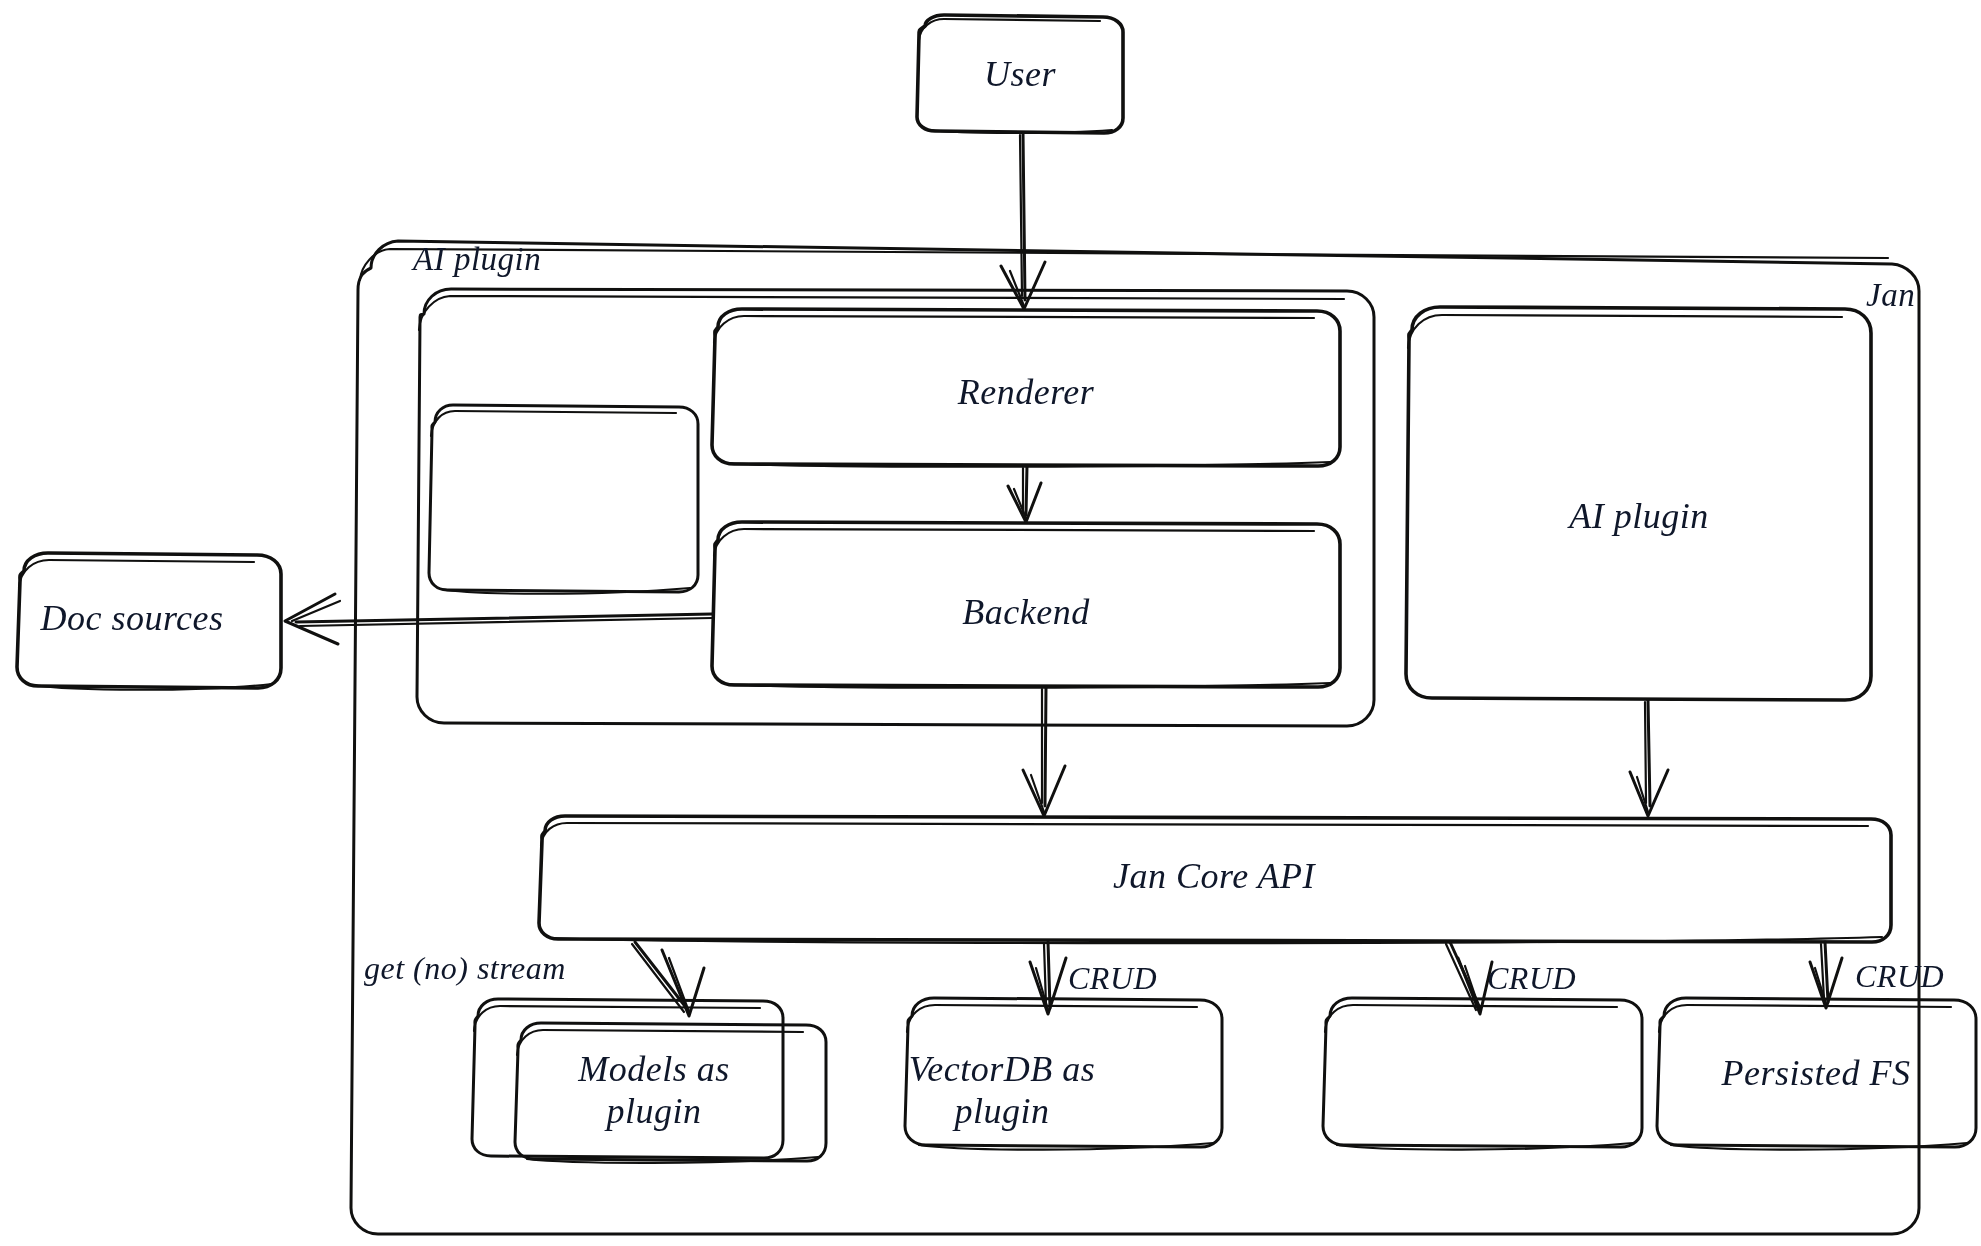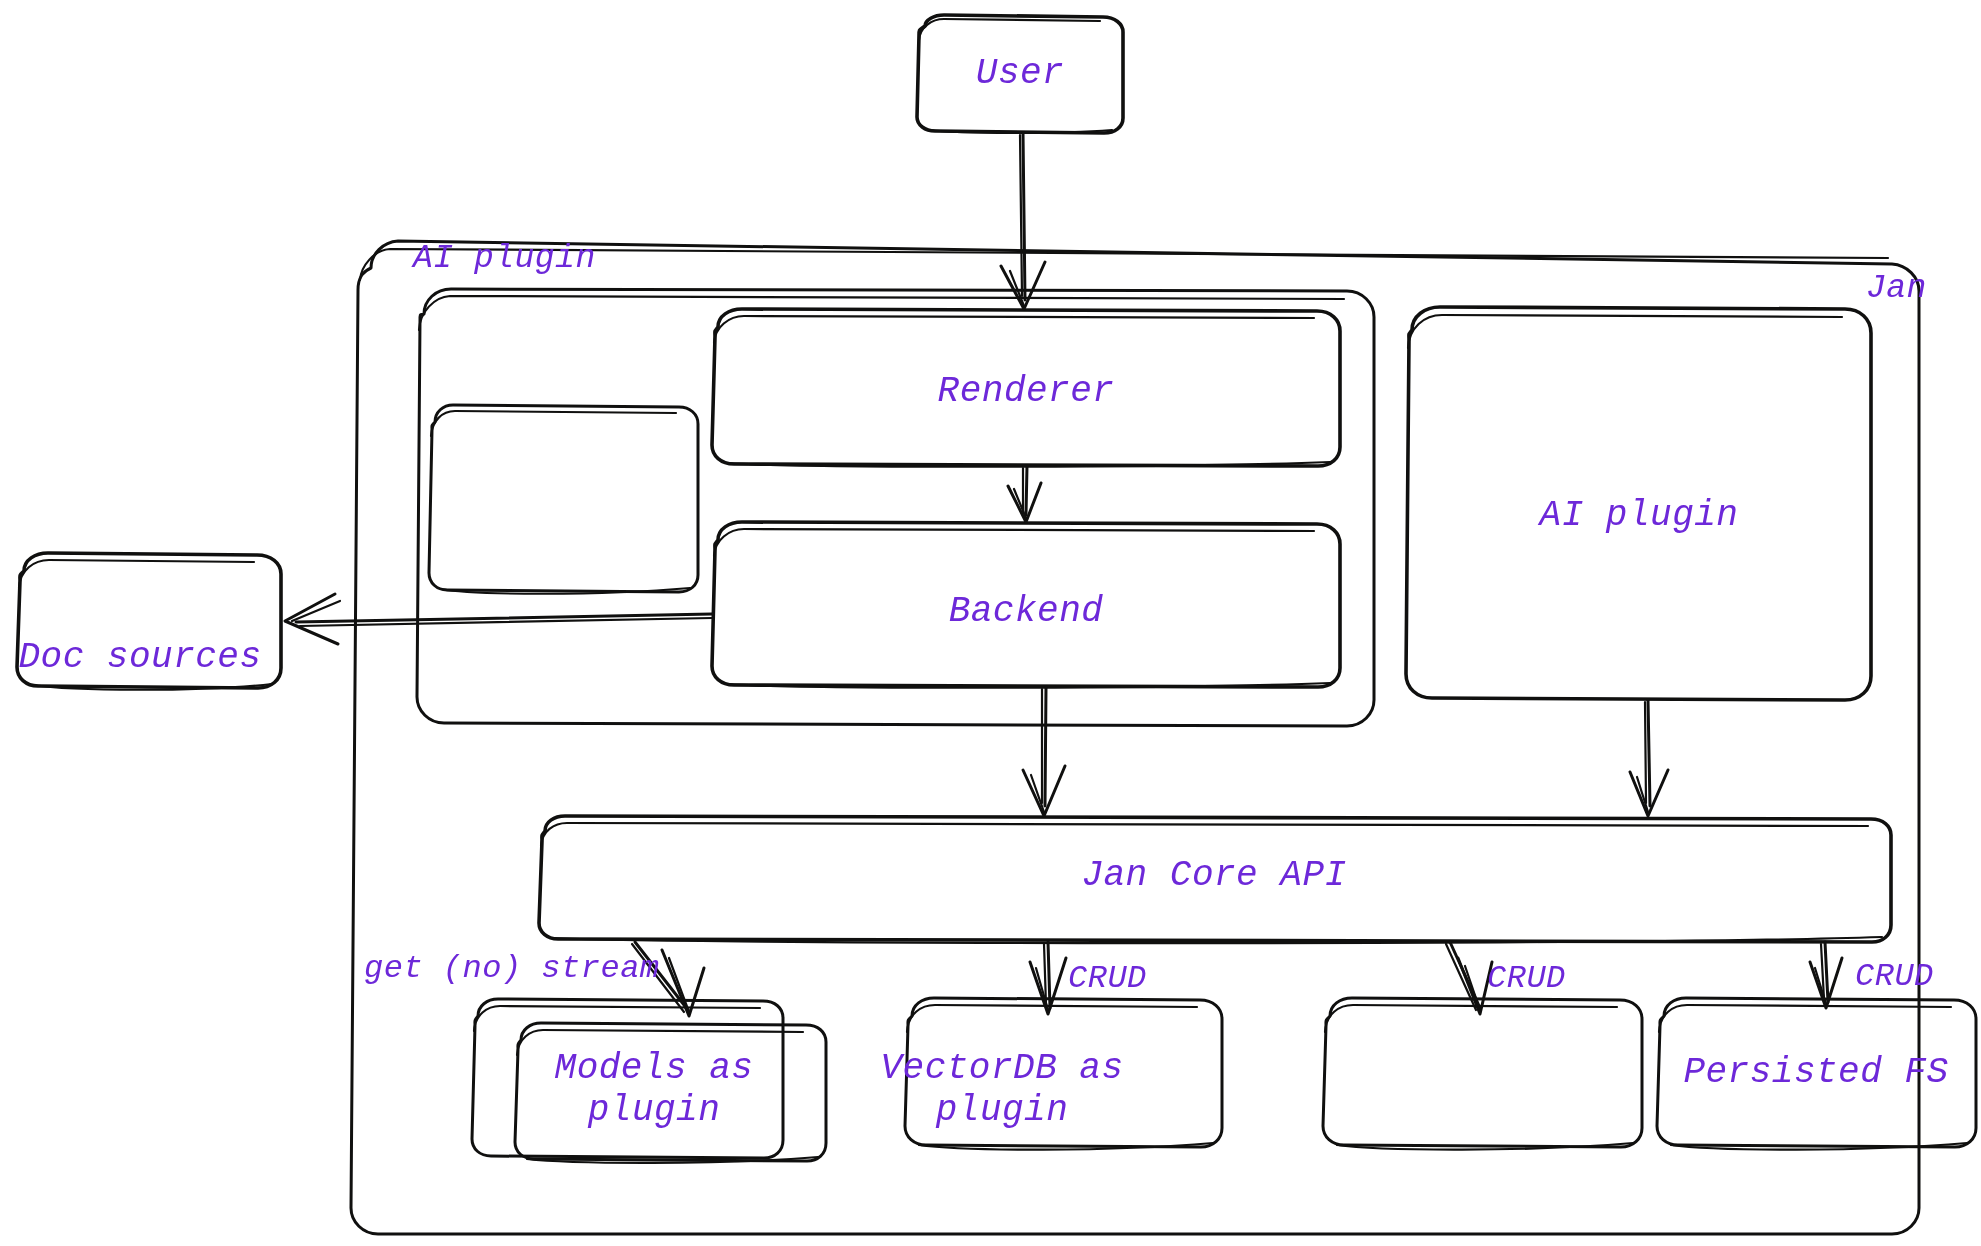--- a/index.html
+++ b/index.html
@@ -33,22 +33,22 @@
     stroke-width: 2.2;
   }
   svg.layer .med {
     stroke-width: 3.0;
   }
   svg.layer .thick {
     stroke-width: 3.6;
   }
   .lbl {
     position: absolute;
-    color: #6d28d9;
-    font-family: Liberation Mono, monospace;
+    color: #0f172a;
+    font-family: Liberation Serif, serif;
     font-style: italic;
     white-space: pre;
     line-height: 1.18;
     letter-spacing: 0.5px;
     pointer-events: auto;
   }
   .center {
     text-align: center;
     transform: translate(-50%, -50%);
   }
@@ -245,28 +245,28 @@
       <path class="stroke thin" d="M1815,968 L1826,1004"></path>
     </g>
 
   </svg>
 
   <div class="lbl node-label center" style="left:1020px; top:74px;">User</div>
 
 
   <div class="lbl group-label" style="left:413px; top:240px;">AI plugin</div>
 
-  <div class="lbl group-label" style="left:1866px; top:270px;">Jan</div>
+  <div class="lbl group-label" style="left:1866px; top:276px;">Jan</div>
 
   <div class="lbl node-label center" style="left:1026px; top:392px;">Renderer</div>
 
 
   <div class="lbl node-label center" style="left:1639px; top:516px;">AI plugin</div>
 
-  <div class="lbl node-label center" style="left:140px; top:618px;margin-top:40px;">Doc sources</div>
+  <div class="lbl node-label center" style="left:132px; top:618px;">Doc sources</div>
 
   <div class="lbl node-label center" style="left:1026px; top:612px;">Backend</div>
 
   <div class="lbl node-label center" style="left:1214px; top:876px;">Jan Core API</div>
 
   <div class="lbl edge-label" style="left:364px; top:950px;">get (no) stream</div>
 
   <div class="lbl edge-label" style="left:1068px; top:960px;">CRUD</div>
 
   <div class="lbl edge-label" style="left:1487px; top:960px;">CRUD</div>

